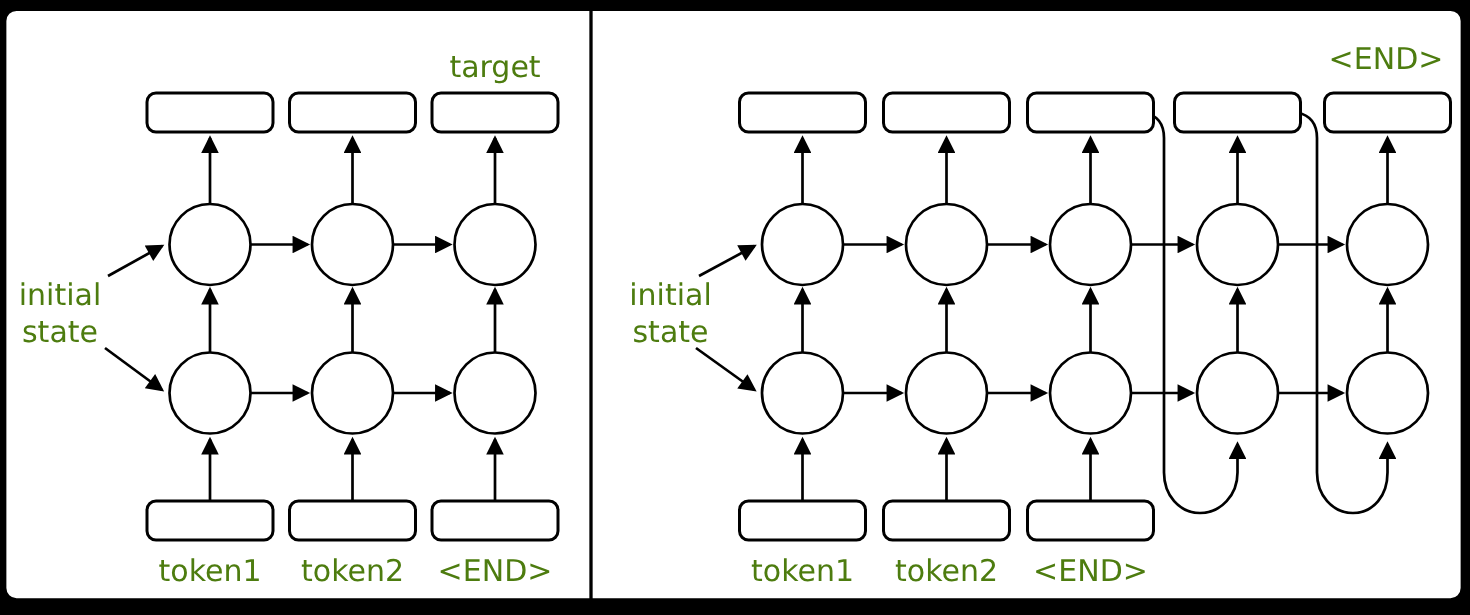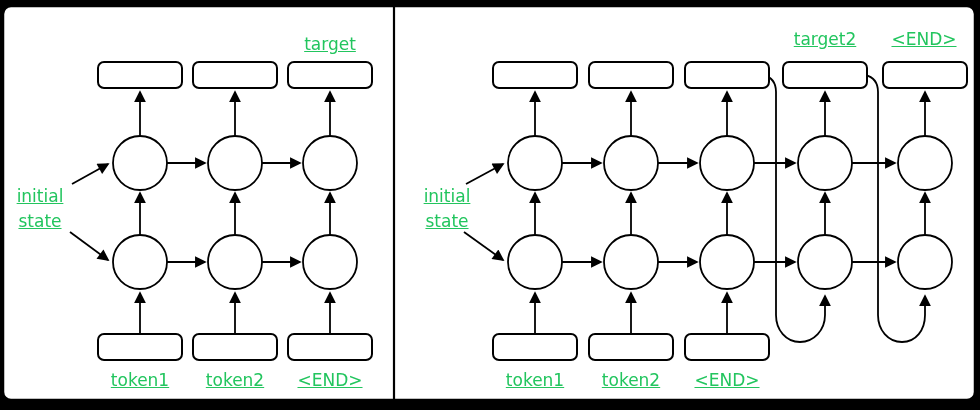--- a/index.html
+++ b/index.html
@@ -13,26 +13,25 @@
   .canvas { position: absolute; inset: 0; }
   svg { position: absolute; left: 0; top: 0; }
   .panel   { fill: #ffffff; stroke: #000000; stroke-width: 2.5; }
   .divider { stroke: #000000; stroke-width: 2.2; }
   .box     { fill: #ffffff; stroke: #000000; stroke-width: 2; }
   .cell    { fill: #ffffff; stroke: #000000; stroke-width: 1.8; }
   .arrow, .curve { fill: none; stroke: #000000; stroke-width: 1.8; marker-end: url(#ah); }
   .lbl {
     position: absolute;
     transform: translateX(-50%);
-    font-size: 17px;
+    font-size: 20px;
     line-height: 25px;
-    color: #22c55e;
+    color: #4d7c0f;
     white-space: pre-line;
     text-align: center;
-    text-decoration: underline;
   }
 </style>
 </head>
 <body>
 
 <div class="canvas">
 
   <svg width="980" height="410" viewBox="0 0 980 410">
     <defs>
       <marker id="ah" viewBox="0 0 10 10" refX="8.5" refY="5" markerWidth="8" markerHeight="6.5" orient="auto">
@@ -141,21 +140,20 @@
     </g>
   </svg>
 
   <div class="lbl" style="left:330px; top:32px;">target</div>
   <div class="lbl" style="left:40px;  top:184px;">initial
 state</div>
   <div class="lbl" style="left:140px; top:368px;">token1</div>
   <div class="lbl" style="left:235px; top:368px;">token2</div>
   <div class="lbl" style="left:330px; top:368px;">&lt;END&gt;</div>
 
-  <div class="lbl" style="left:825px; top:27px;">target2</div>
   <div class="lbl" style="left:924px; top:27px;">&lt;END&gt;</div>
   <div class="lbl" style="left:447px; top:184px;">initial
 state</div>
   <div class="lbl" style="left:535px; top:368px;">token1</div>
   <div class="lbl" style="left:631px; top:368px;">token2</div>
   <div class="lbl" style="left:727px; top:368px;">&lt;END&gt;</div>
 
 </div>
 
 </body></html>

